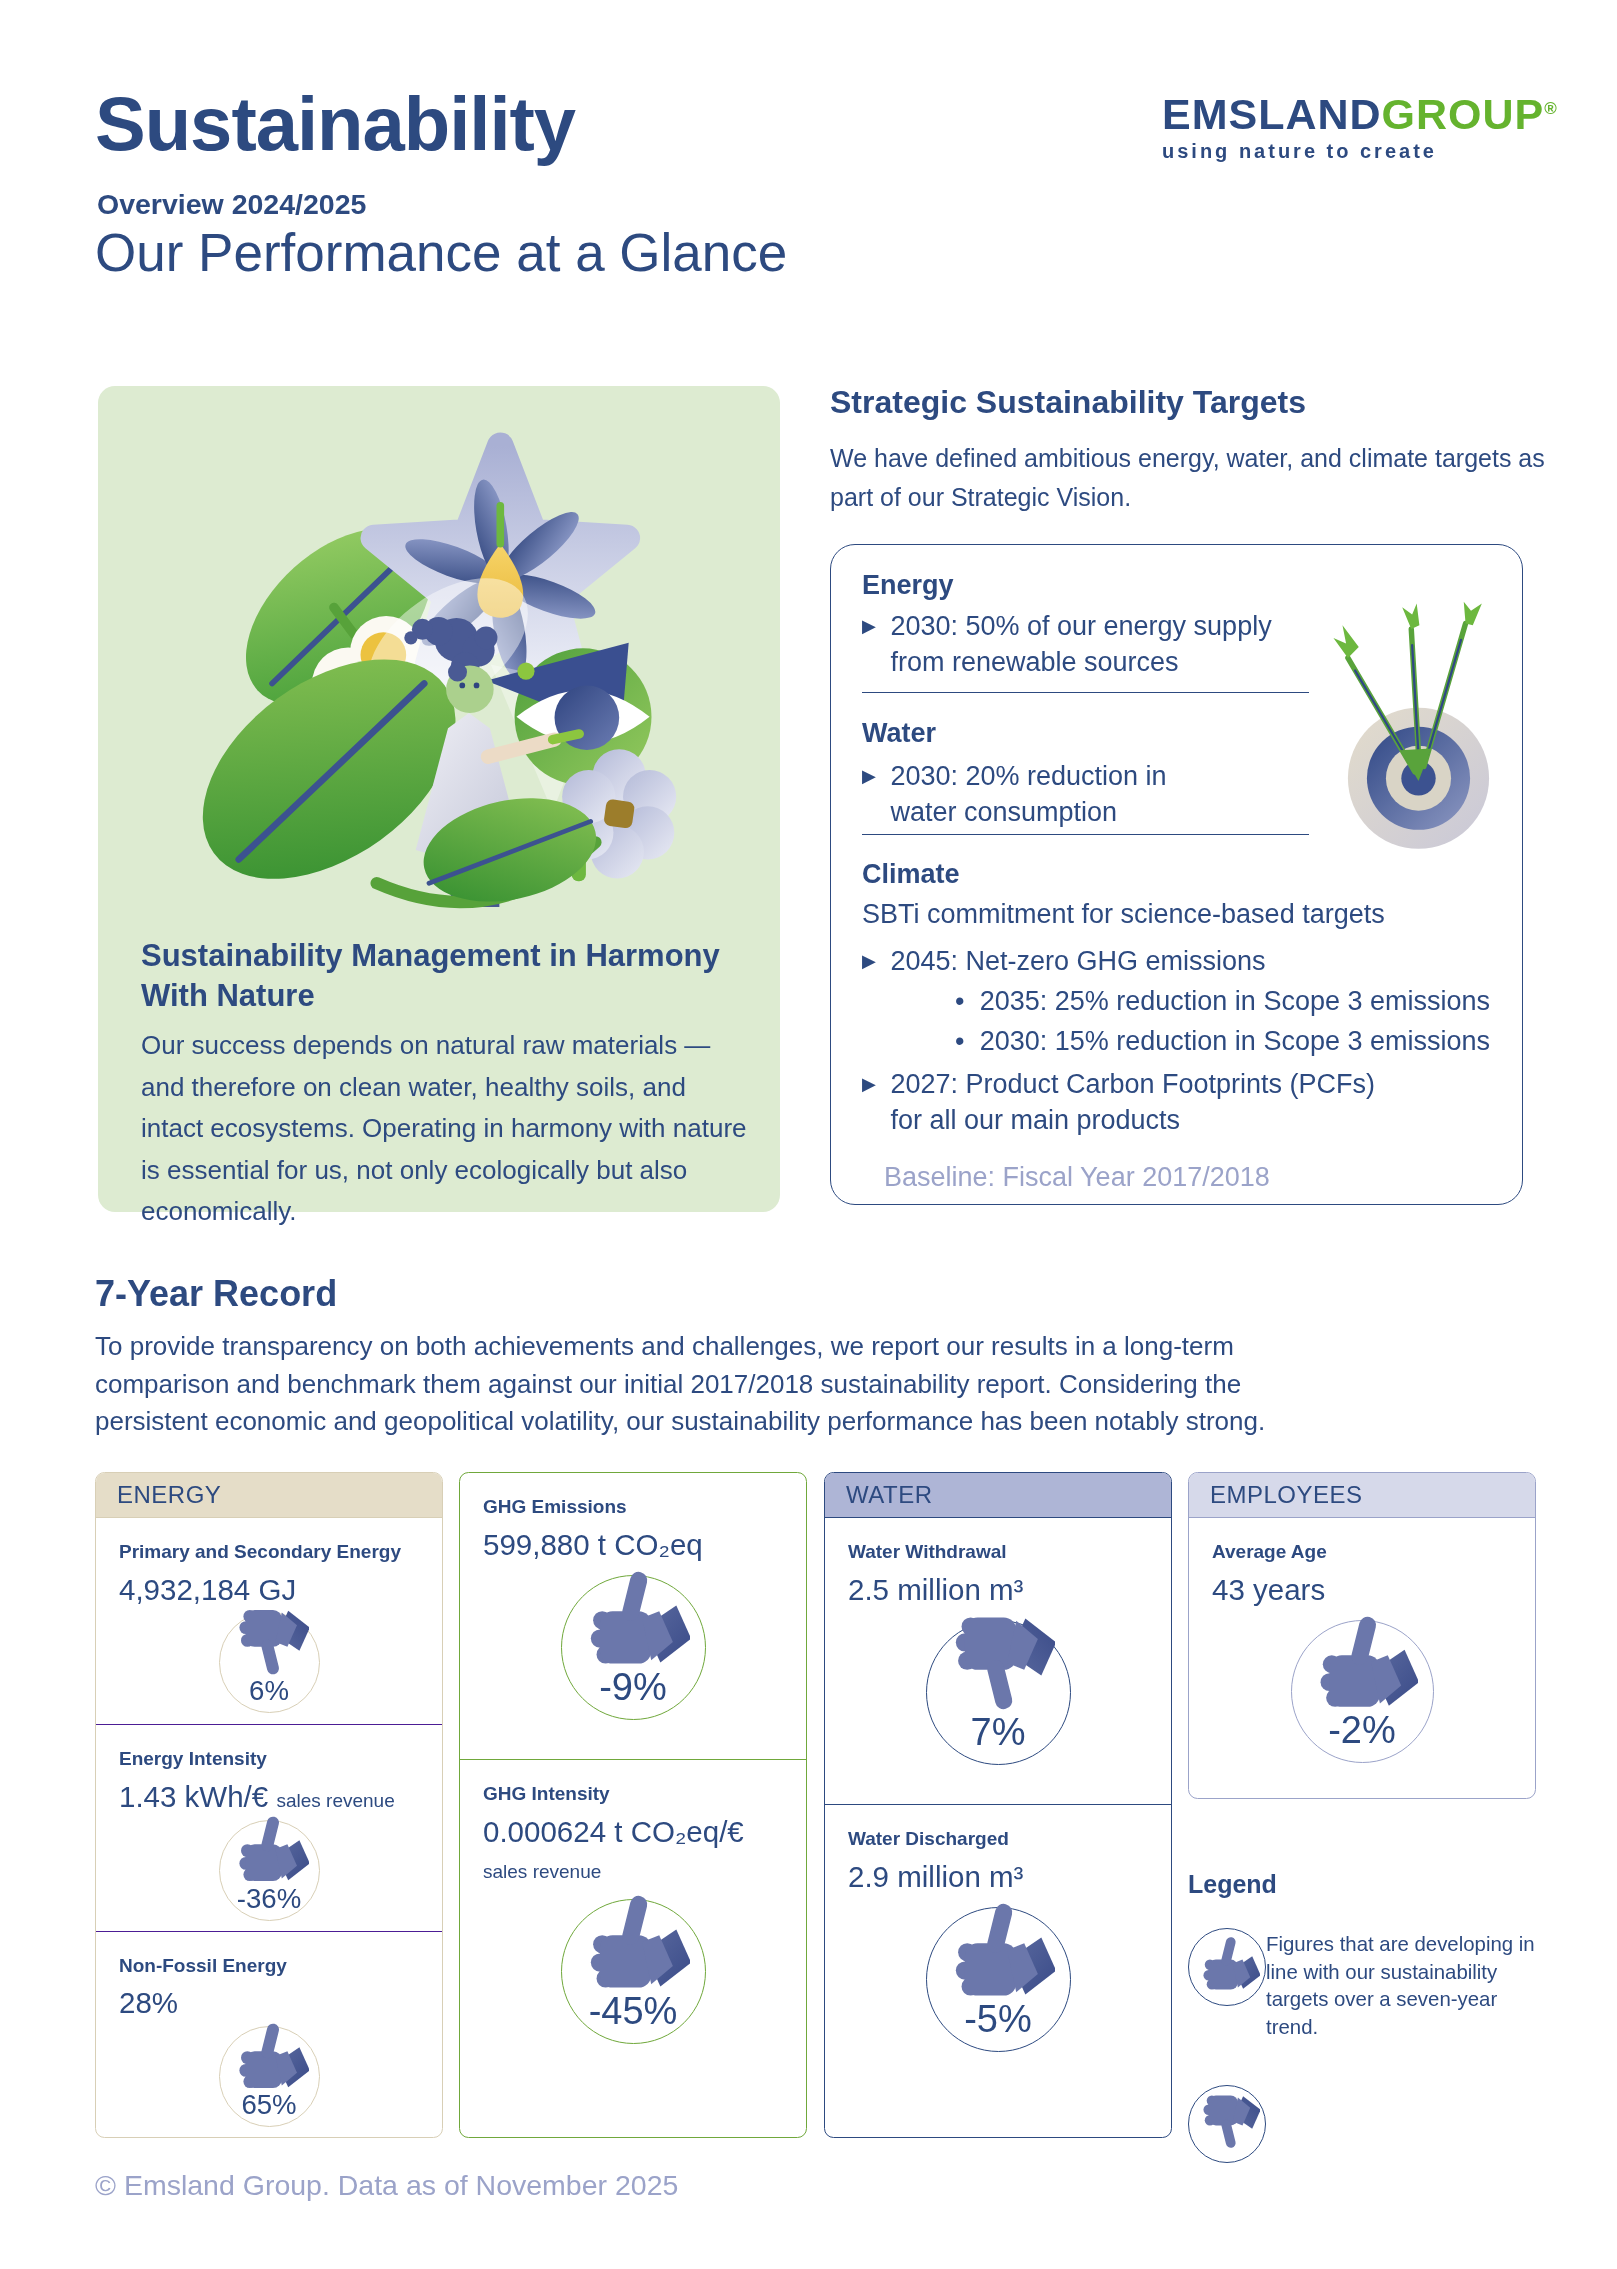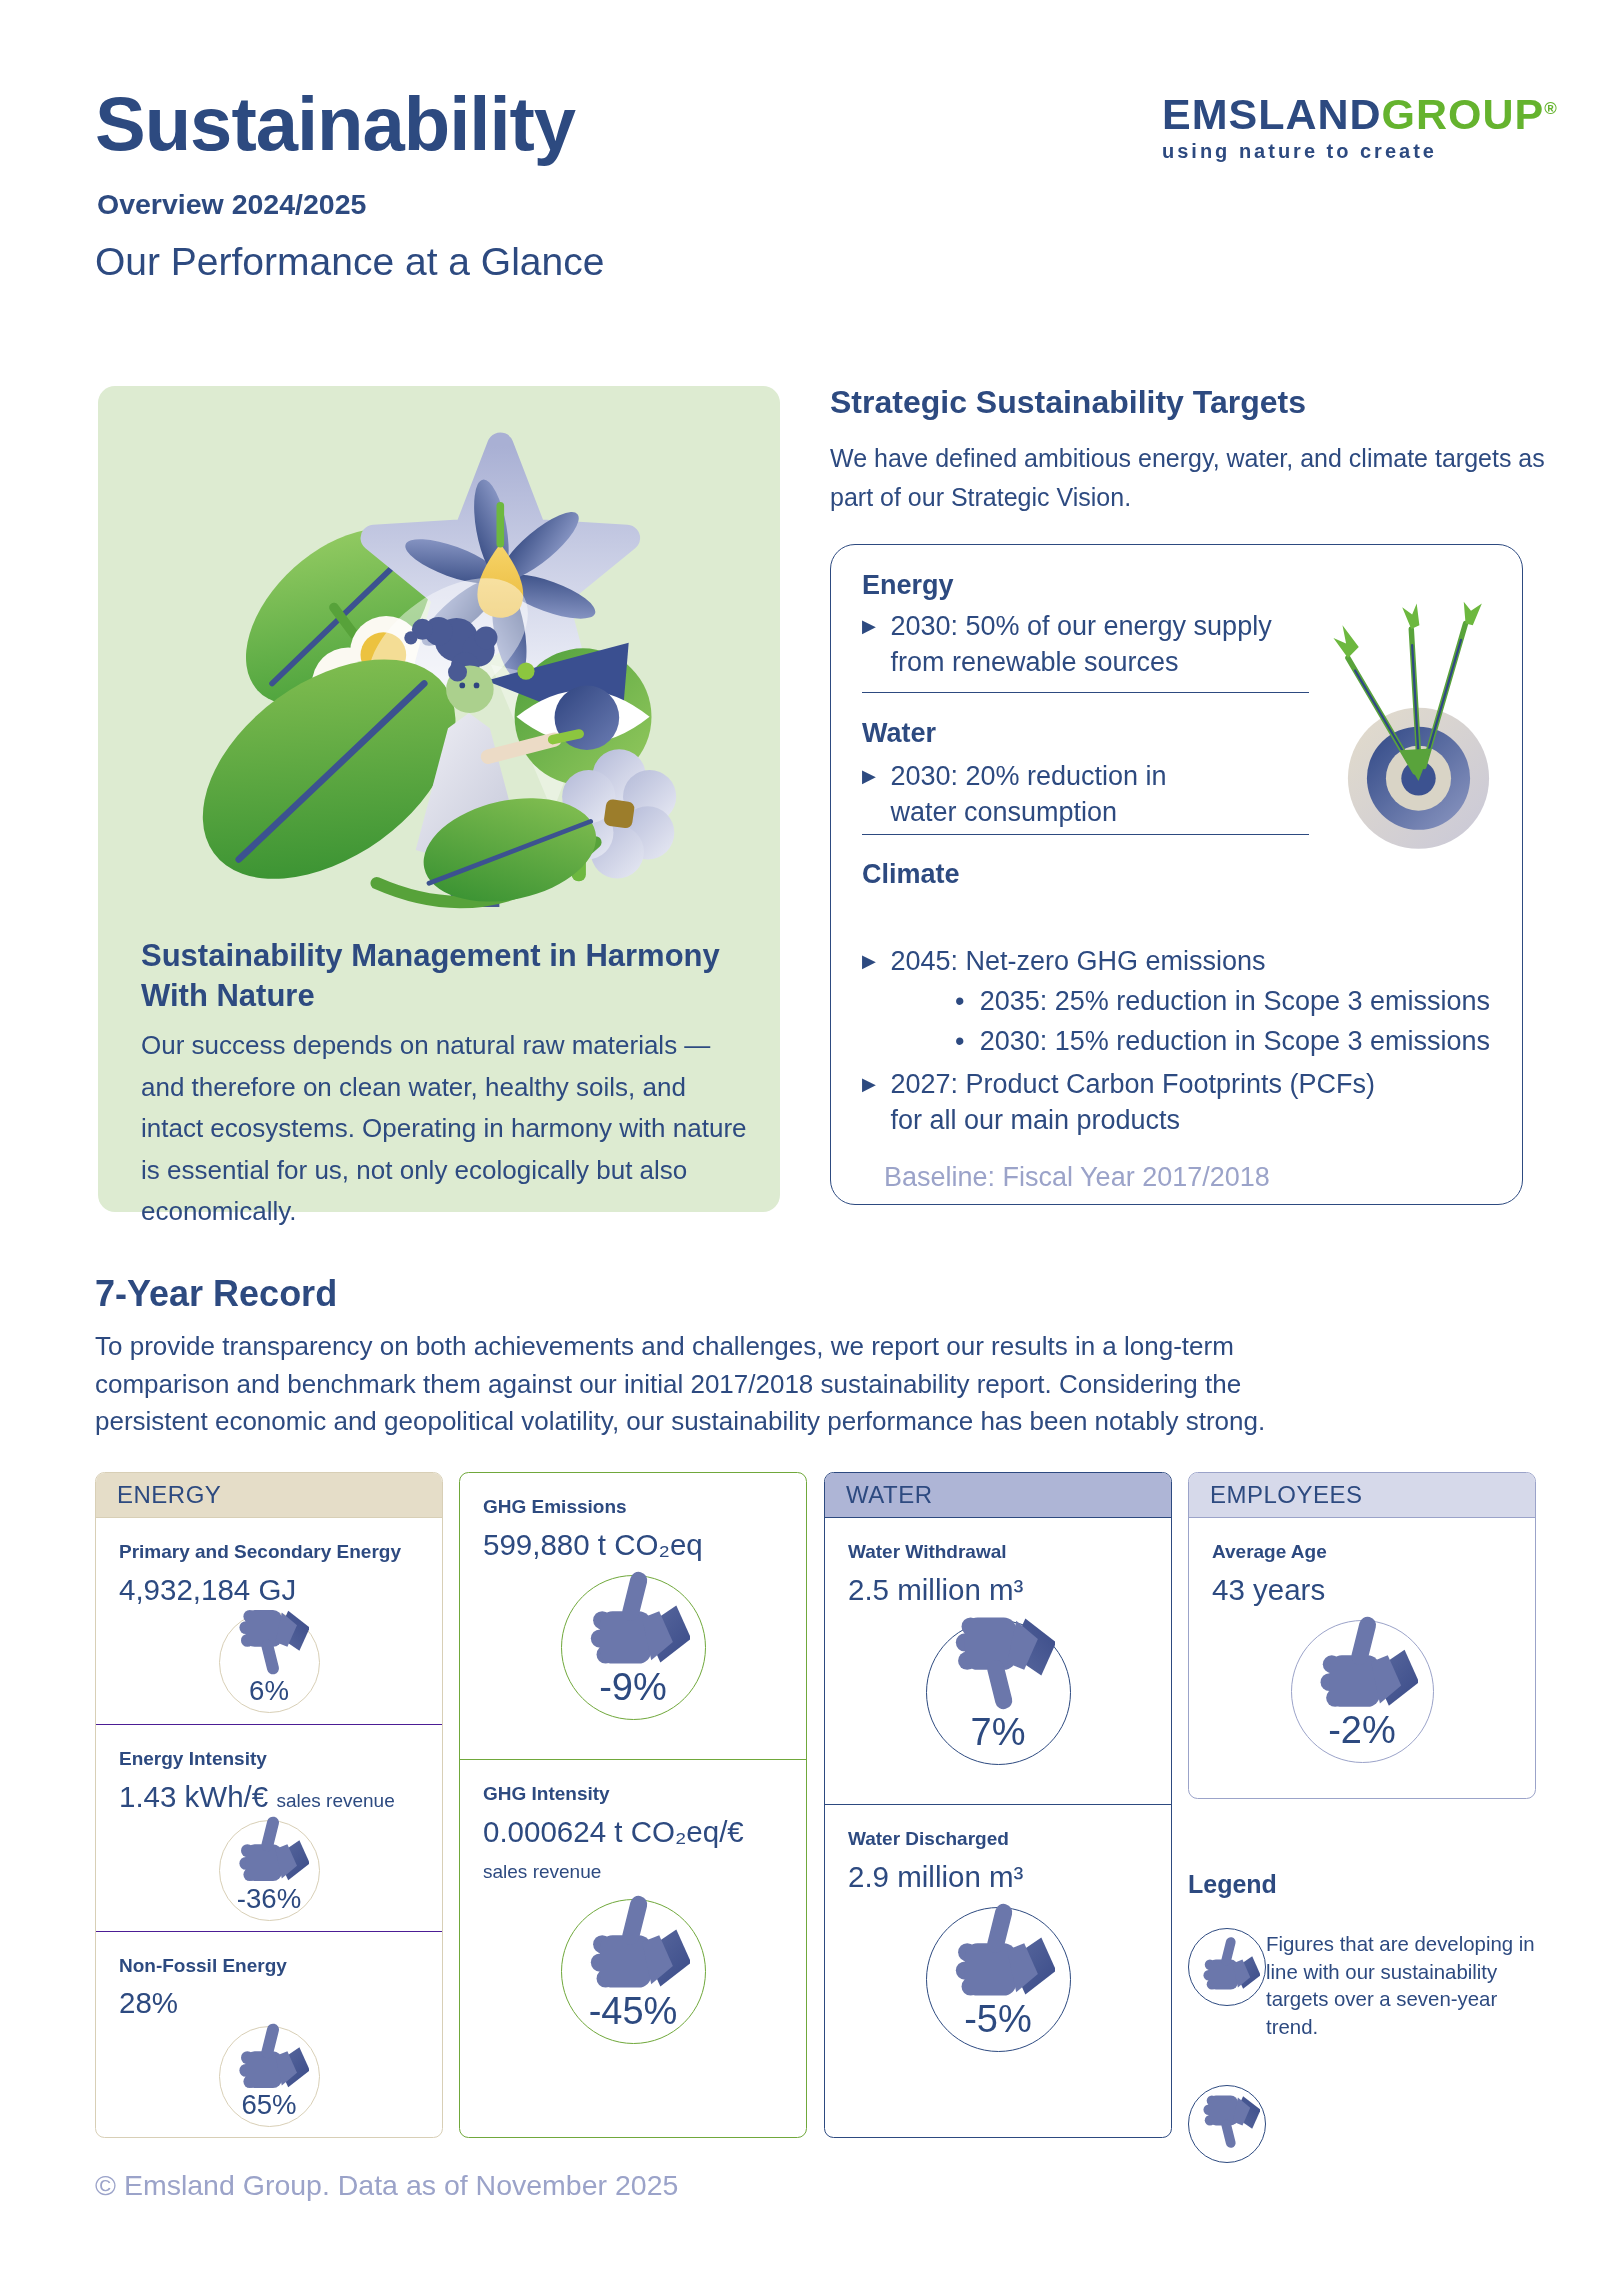--- a/index.html
+++ b/index.html
@@ -2,21 +2,21 @@
 <html style="font-size:15px"><head>
 <meta charset="utf-8">
 <style>
   html,body{margin:0;padding:0;background:#fff;}
   .page{position:relative;width:1618px;height:2269px;background:#ffffff;
         font-family:"Liberation Sans",sans-serif;color:#2d4a80;overflow:hidden;}
 
   
   .main-title{position:absolute;left:95px;top:80px;font-size:76px;font-weight:bold;letter-spacing:-1px;}
   .main-subtitle{position:absolute;left:97px;top:188px;font-size:28.5px;font-weight:bold;}
-  .glance-heading{position:absolute;left:95px;top:240px;font-size:39px;font-weight:normal;}
+  .glance-heading{position:absolute;left:95px;top:222px;font-size:53px;font-weight:normal;}
   .logo{position:absolute;left:1162px;top:93px;}
   .logo-name{font-size:43px;font-weight:bold;letter-spacing:1px;line-height:1;}
   .logo-blue{color:#2d4a80;}
   .logo-green{color:#65b32e;}
   .logo-reg{color:#65b32e;font-size:17px;vertical-align:super;font-weight:bold;}
   .logo-tagline{margin-top:3.8px;font-size:20px;font-weight:bold;letter-spacing:3px;color:#2d4a80;}
 
   
   .nature-card{position:absolute;left:98px;top:386px;width:682px;height:826px;
                background:#ddebd1;border-radius:17px;}
@@ -273,20 +273,21 @@
     <div class="tdiv" style="top:147px"></div>
 
     <div class="t-el t-title" style="left:31px;top:173px">Water</div>
     <div class="t-el t-bullet" style="left:31px;top:213px;width:447px">
       <span class="marker">▶</span>
       <span style="width:314px">2030: 20% reduction in water consumption</span>
     </div>
     <div class="tdiv" style="top:289px"></div>
 
     <div class="t-el t-title" style="left:31px;top:314px">Climate</div>
+    <div class="t-el t-sub" style="left:31px;top:354px">SBTi commitment for science-based targets</div>
     <div class="t-el t-bullet" style="left:31px;top:398px;width:533px">
       <span class="marker">▶</span>
       <span>2045: Net-zero GHG emissions</span>
     </div>
     <div class="t-el t-subbullet" style="left:124px;top:441px">
       <span class="marker">•</span>
       <span>2035: 25% reduction in Scope 3 emissions</span>
     </div>
     <div class="t-el t-subbullet" style="left:124px;top:481px">
       <span class="marker">•</span>

